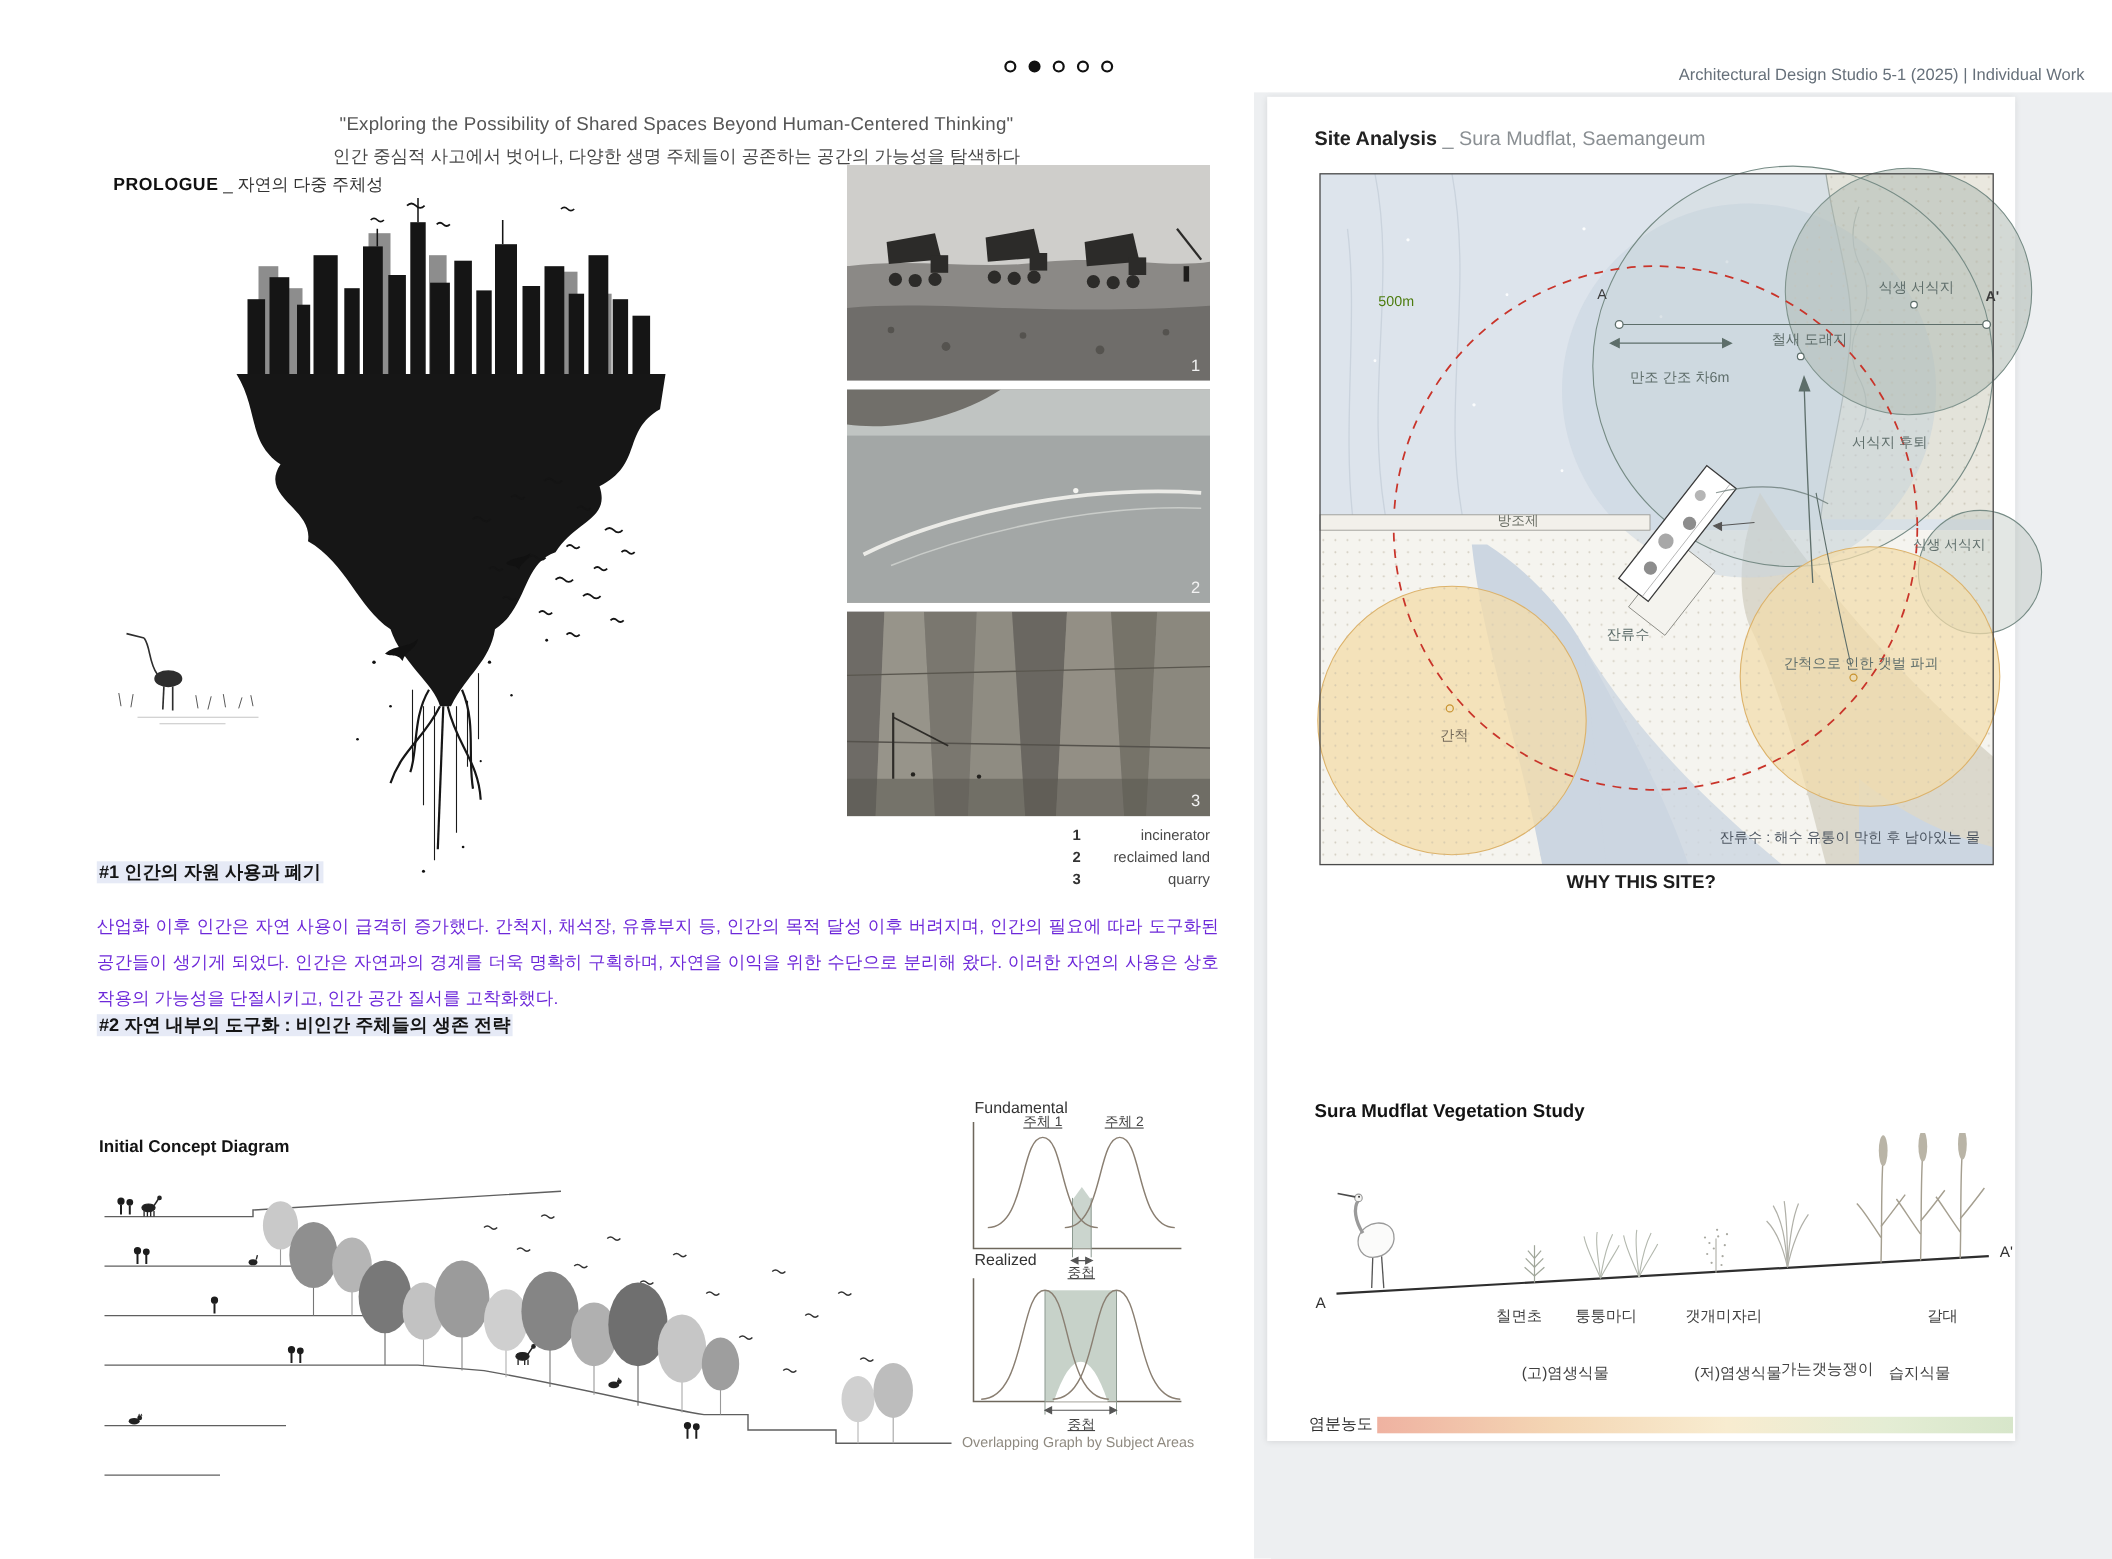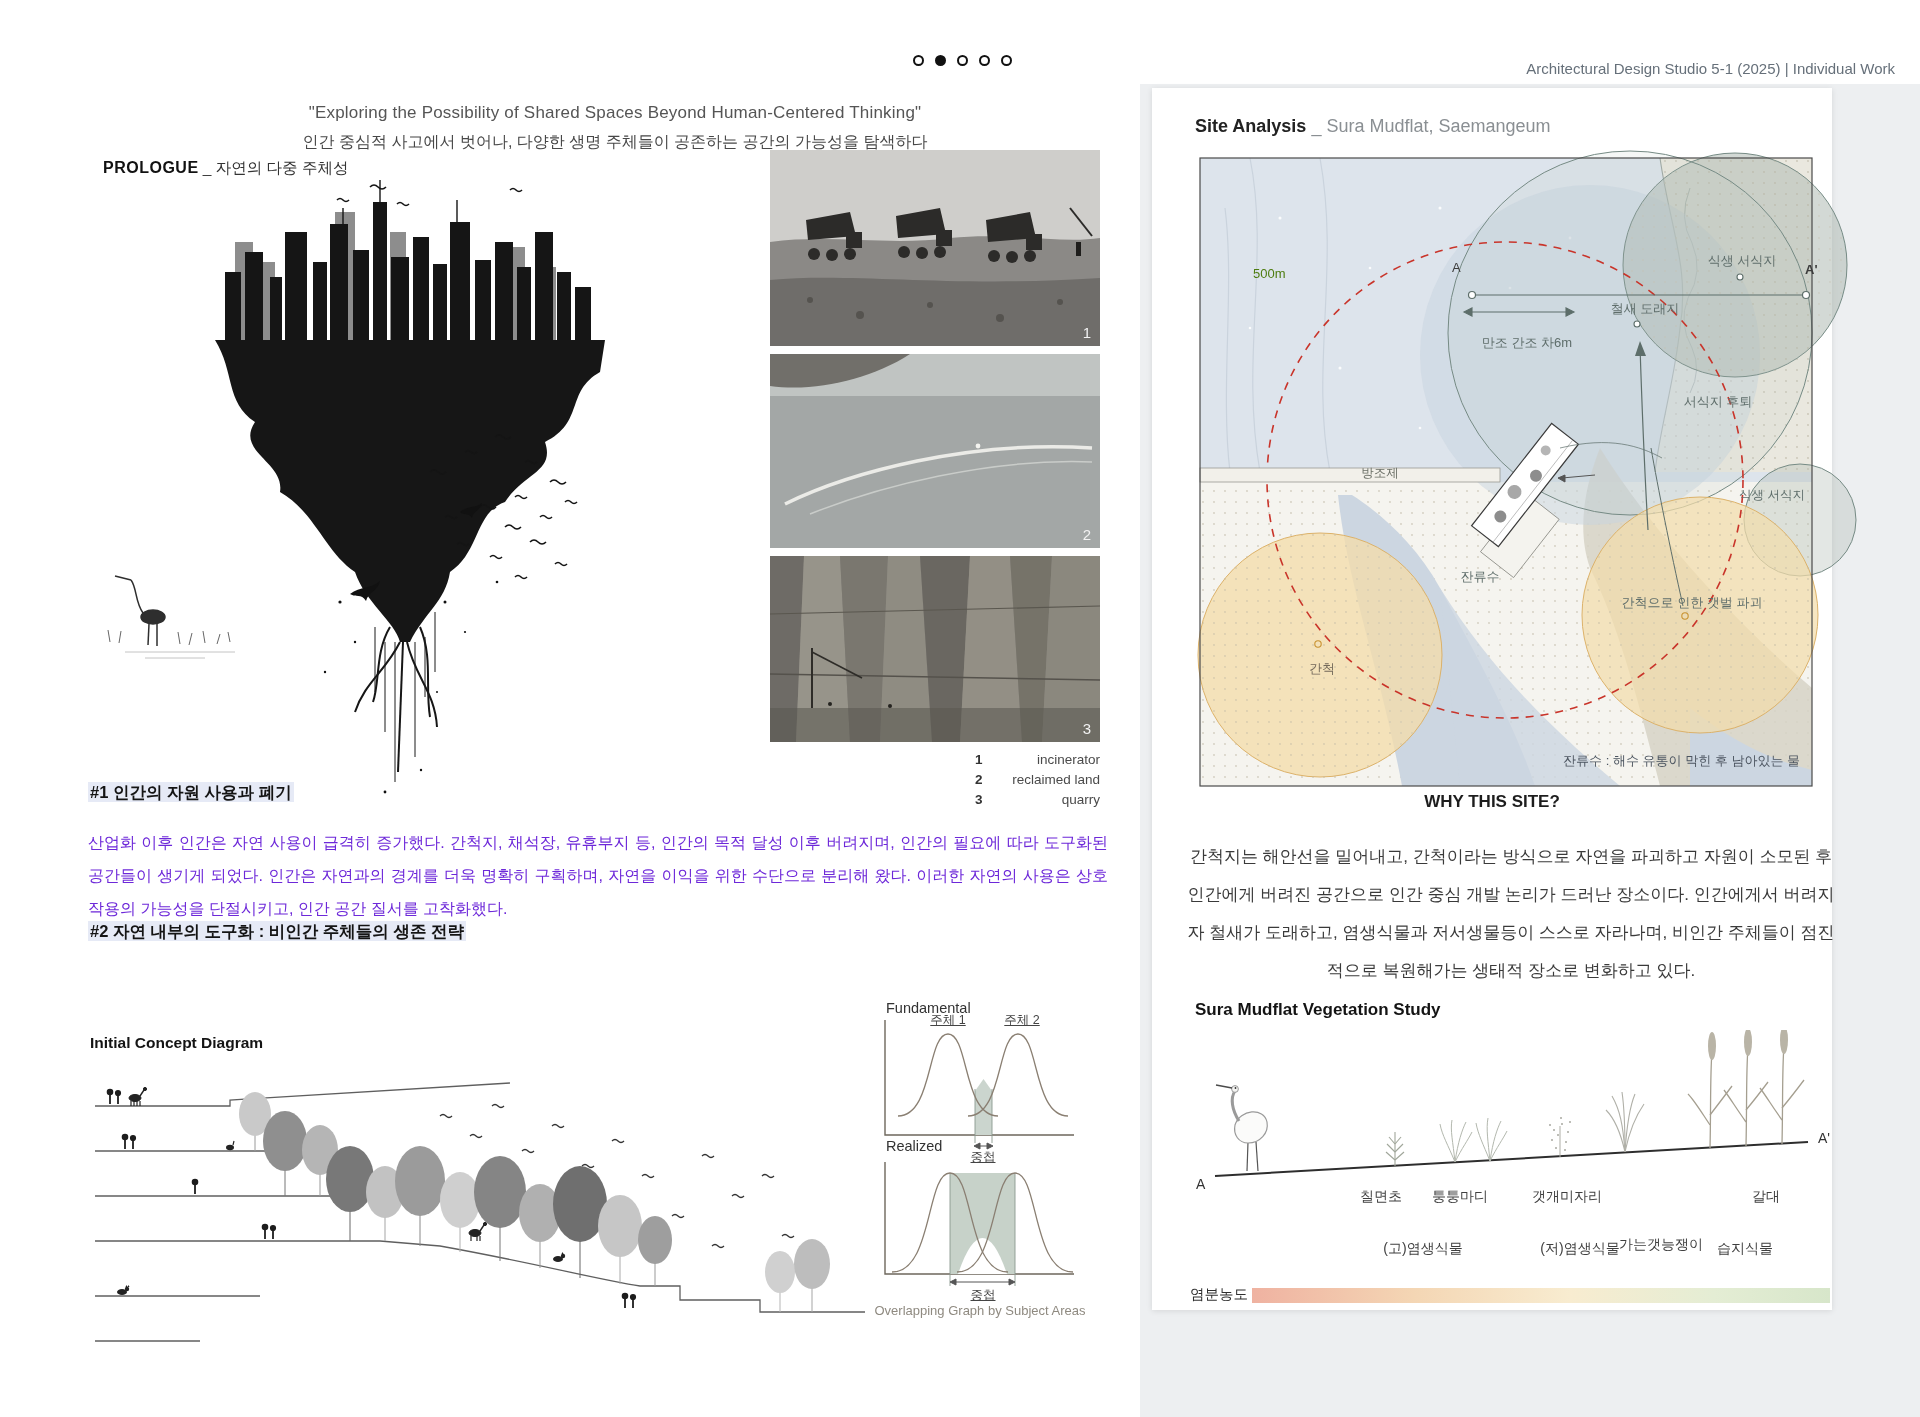--- a/index.html
+++ b/index.html
@@ -565,21 +565,20 @@
   <div class="map-label" style="left:1457px;top:334px;width:140px;">만조 간조 차6m</div>
   <div class="map-label" style="left:1668px;top:393px;width:100px;">서식지 후퇴</div>
   <div class="map-label" style="left:1330px;top:465px;width:100px;font-size:12.5px;color:#6b6f66;">방조제</div>
   <div class="map-label" style="left:1722px;top:487px;width:100px;font-size:12.5px;">식생 서식지</div>
   <div class="map-label" style="left:1450px;top:568px;width:60px;">잔류수</div>
   <div class="map-label" style="left:1292px;top:660px;width:60px;color:#73695a;">간척</div>
   <div class="map-label" style="left:1592px;top:594px;width:200px;">간척으로 인한 갯벌 파괴</div>
   <div class="map-label" style="left:1555px;top:752px;width:245px;text-align:right;color:#4c5560;">잔류수 : 해수 유통이 막힌 후 남아있는 물</div>
 
   <div class="why-head">WHY THIS SITE?</div>
-  <div class="why-body">간척지는 해안선을 밀어내고, 간척이라는 방식으로 자연을 파괴하고 자원이 소모된 후 인간에게 버려진 공간으로 인간 중심 개발 논리가 드러난 장소이다. 인간에게서 버려지자 철새가 도래하고, 염생식물과 저서생물등이 스스로 자라나며, 비인간 주체들이 점진적으로 복원해가는 생태적 장소로 변화하고 있다.</div>
 
   <div class="veg-head">Sura Mudflat Vegetation Study</div>
 
   <svg class="abs" style="left:1190px;top:1030px" width="660" height="150" viewBox="0 0 660 150">
     <line x1="25" y1="146" x2="618" y2="112" stroke="#2e2e2e" stroke-width="2"></line>
 
     <g>
       <line x1="58" y1="112" x2="57" y2="141" stroke="#555" stroke-width="1.2"></line>
       <line x1="66" y1="112" x2="68" y2="141" stroke="#555" stroke-width="1.2"></line>
       <path d="M45,95 C50,79 74,77 77,92 C79,103 70,113 58,113 C49,113 43,105 45,95 Z" fill="#fbfbfa" stroke="#9a9a9a" stroke-width="1.2"></path>

